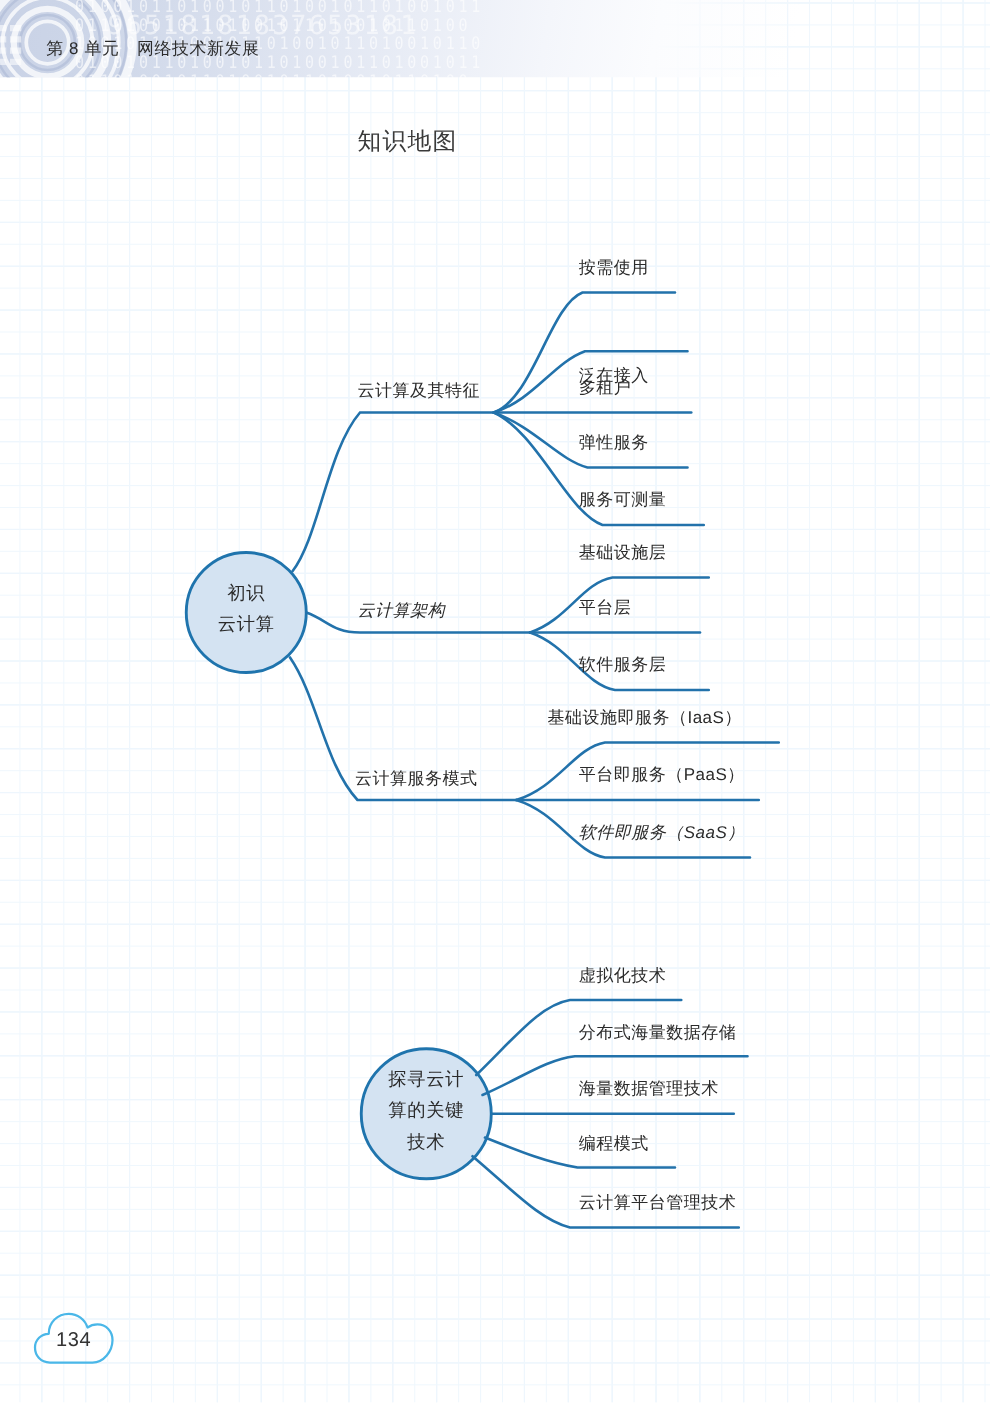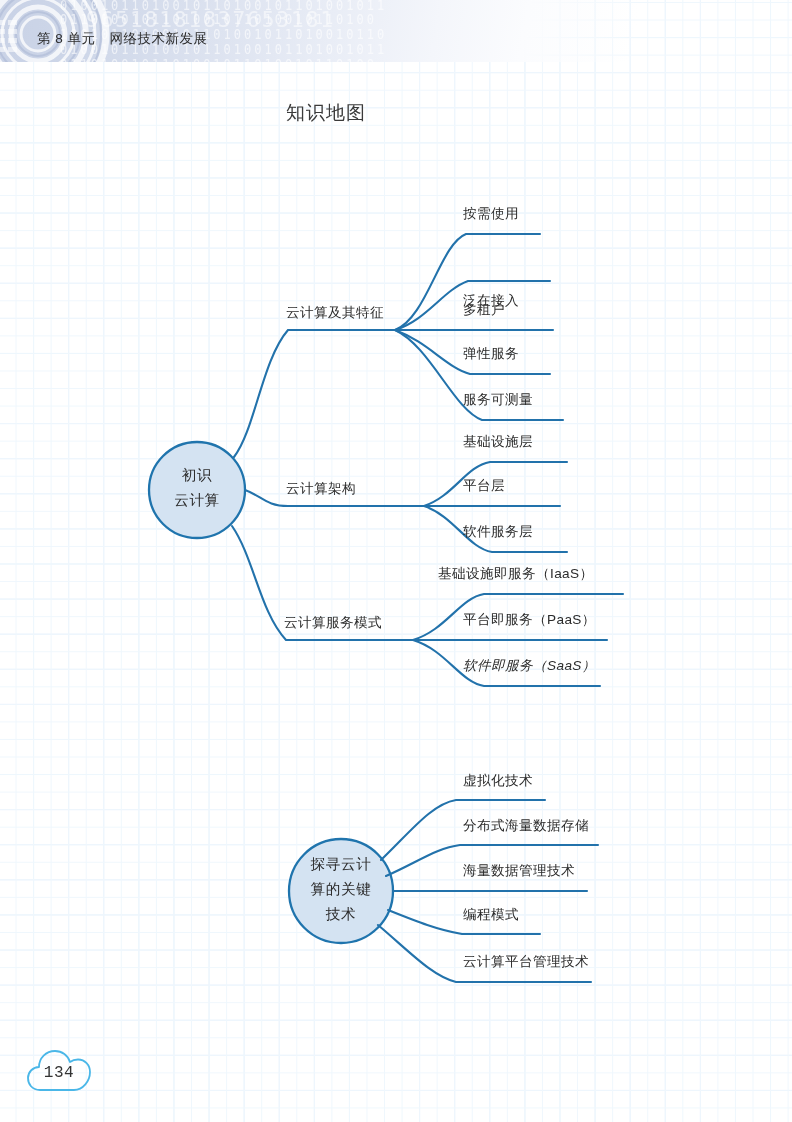--- a/index.html
+++ b/index.html
@@ -74,21 +74,21 @@
   }
   .root-text{
     position:absolute;text-align:center;
     font-size:14.6px;color:#2b2b2b;line-height:25px;letter-spacing:.6px;
   }
   .leaf-text{
     position:absolute;font-size:13.6px;color:#2b2b2b;
     white-space:nowrap;letter-spacing:.4px;
   }
   
-  #pagenum-wrap{position:absolute;left:26px;top:1048px;width:66px;height:46px;font-family:Liberation Mono, monospace;}
+  #pagenum-wrap{position:absolute;left:26px;top:1048px;width:66px;height:46px;}
   #pagenum{
     position:absolute;left:0;top:0;width:66px;height:46px;
     display:flex;align-items:center;justify-content:center;
     font-size:16px;color:#333;letter-spacing:.5px;padding-top:4px;
     box-sizing:border-box;
   }
 </style>
 </head>
 <body>
 
@@ -175,21 +175,21 @@
   <div>初识</div>
   <div>云计算</div>
 </div>
 <div class="root-text" style="left:293px;top:852px;width:96px;">
   <div>探寻云计</div>
   <div>算的关键</div>
   <div>技术</div>
 </div>
 
 <div class="node-text" style="left:286px;top:301px;">云计算及其特征</div>
-<div class="node-text" style="left:286px;top:477px;">云计算架构</div>
+<div class="node-text" style="left:286px;top:477px;font-style:italic;">云计算架构</div>
 <div class="node-text" style="left:284px;top:611px;">云计算服务模式</div>
 
 <div class="leaf-text" style="left:463px;top:205px;">按需使用</div>
 <div class="leaf-text" style="left:463px;top:252px;margin-top:40px;">泛在接入</div>
 <div class="leaf-text" style="left:463px;top:301px;">多租户</div>
 <div class="leaf-text" style="left:463px;top:345px;">弹性服务</div>
 <div class="leaf-text" style="left:463px;top:391px;">服务可测量</div>
 
 <div class="leaf-text" style="left:463px;top:433px;">基础设施层</div>
 <div class="leaf-text" style="left:463px;top:477px;">平台层</div>

